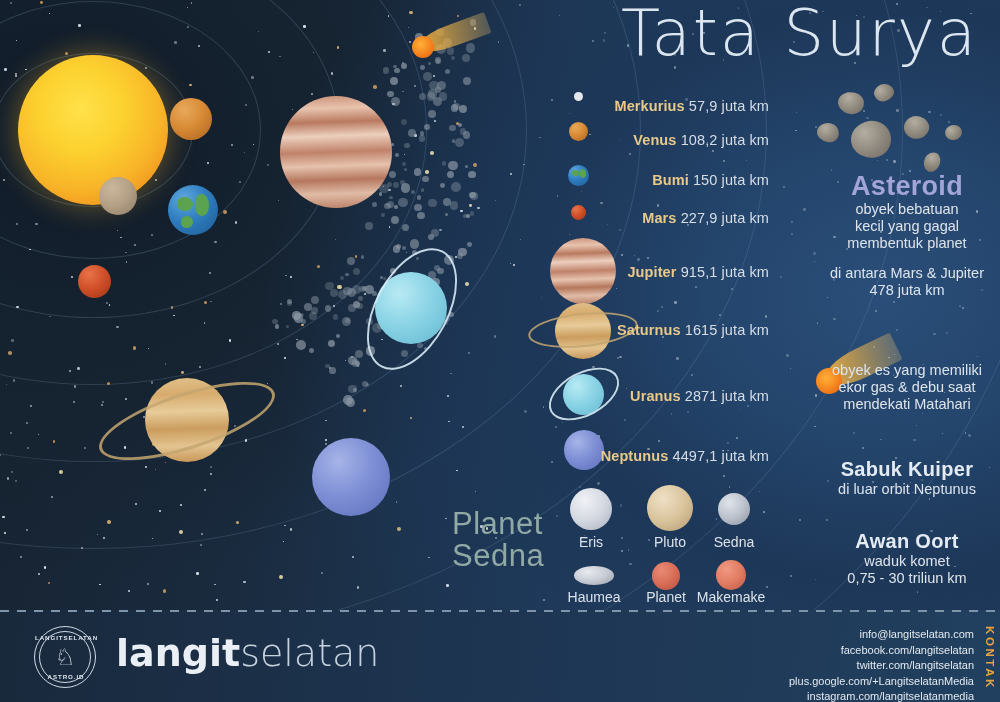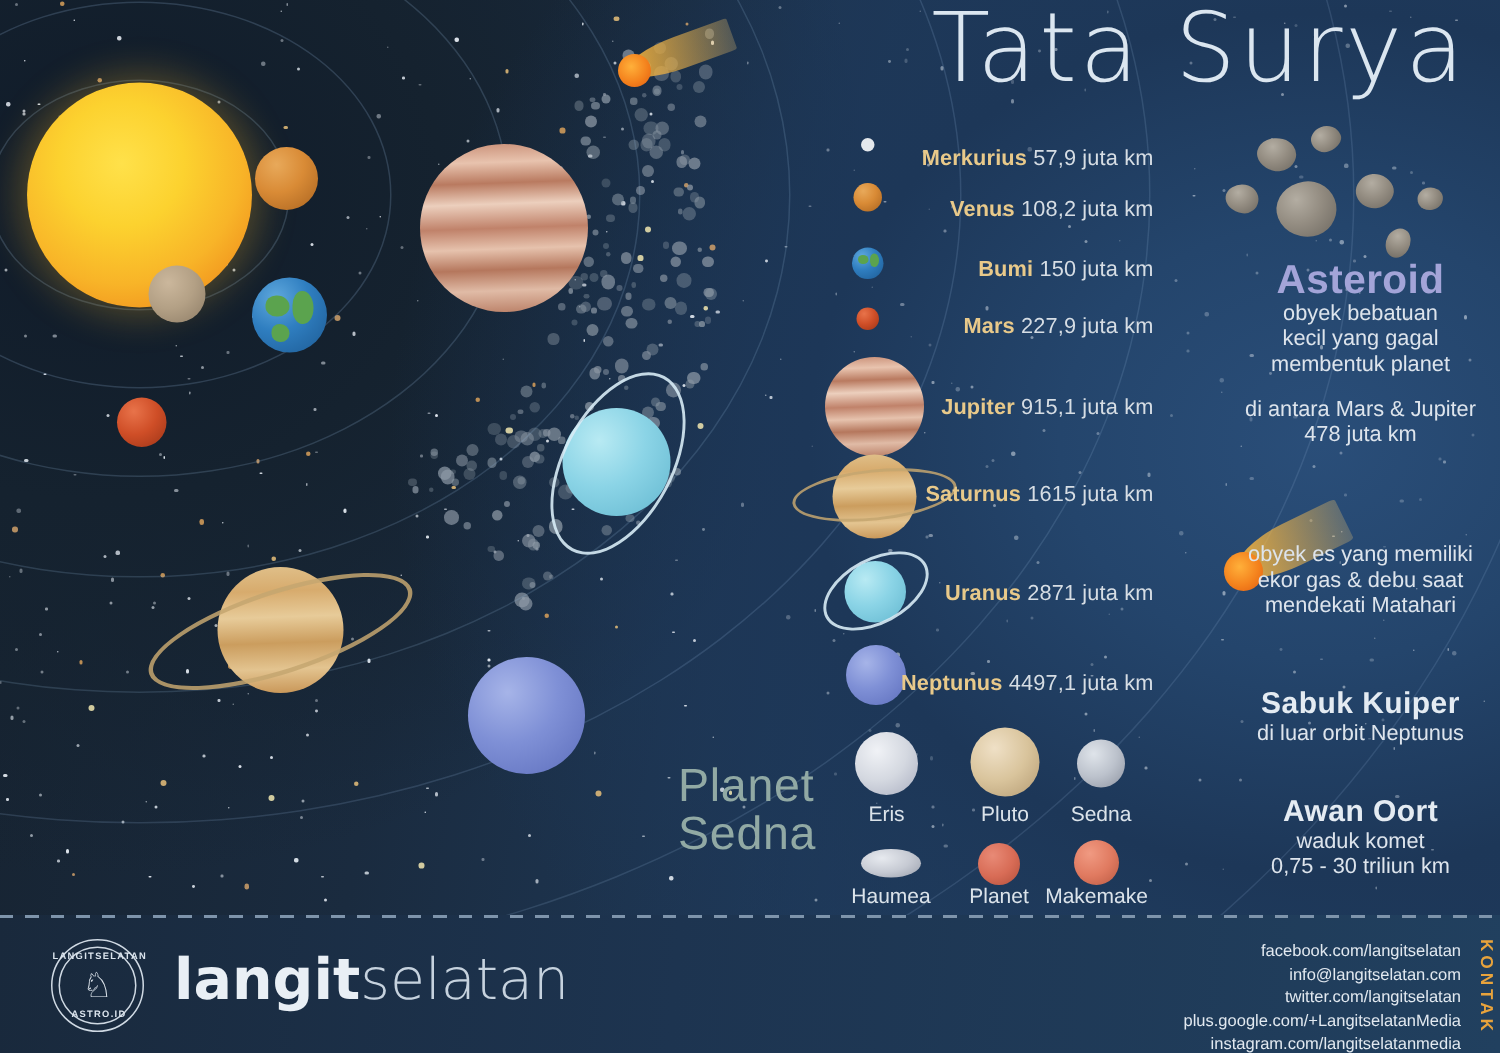--- a/index.html
+++ b/index.html
@@ -979,22 +979,22 @@
       <div class="seal-top">LANGITSELATAN</div>
       <div class="horse">♘</div>
       <div class="seal-bot">ASTRO.ID</div>
     </div>
 
     <div id="wordmark">
       <span class="b">langit</span><span class="l">selatan</span>
     </div>
 
     <div id="links">
+      <div>info@langitselatan.com</div>
       <div>facebook.com/langitselatan</div>
-      <div>info@langitselatan.com</div>
       <div>twitter.com/langitselatan</div>
       <div>plus.google.com/+LangitselatanMedia</div>
       <div>instagram.com/langitselatanmedia</div>
     </div>
 
     <div id="kontak">KONTAK</div>
   </div>
 
 </div>
 

